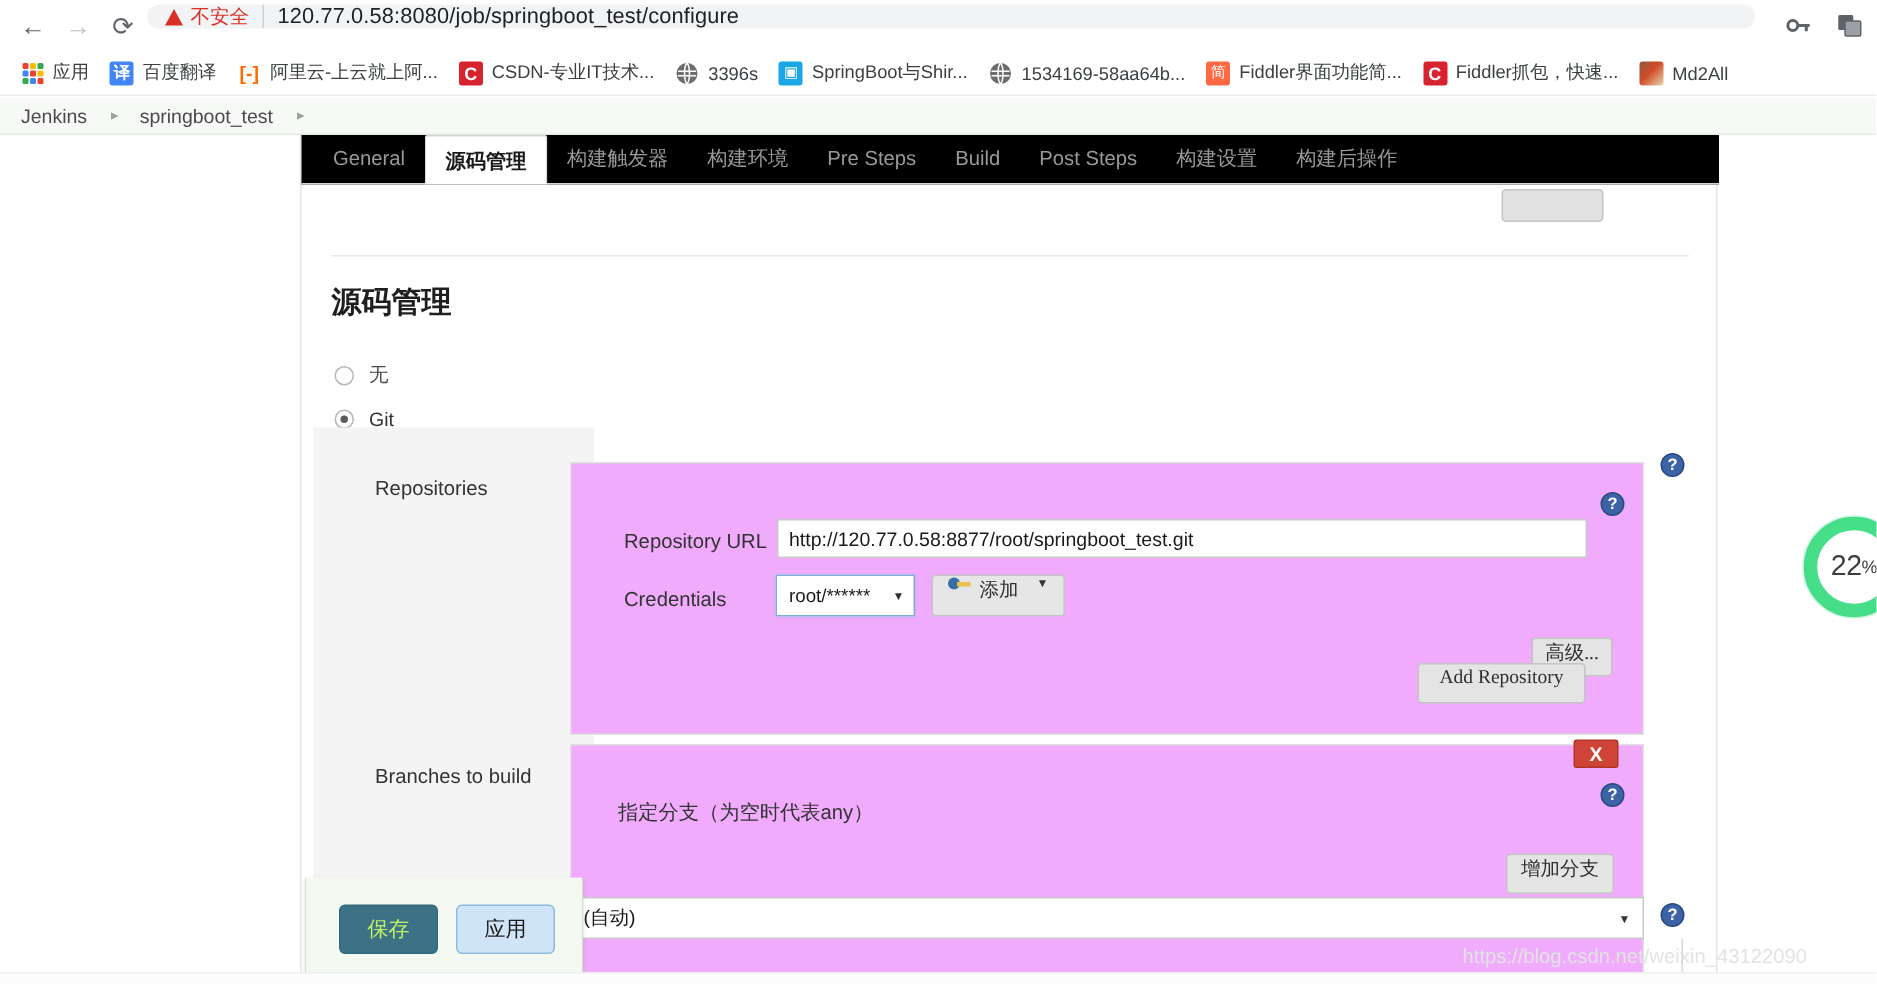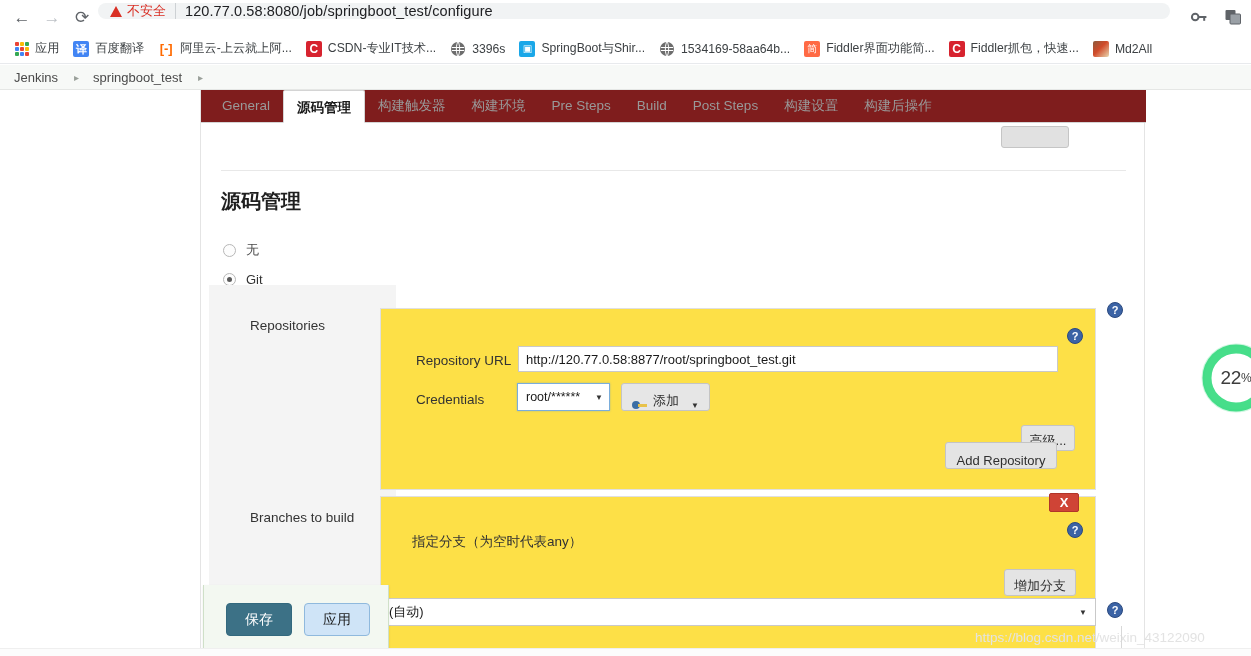--- a/index.html
+++ b/index.html
@@ -72,21 +72,21 @@
   .jk-body { position: absolute; top: 25px; left: 0; width: 1251px; height: 566px; background:#fff; }
 
   .content-panel {
     position: absolute; left: 200px; top: 0px; width: 945px; height: 566px;
     background: #ffffff; border-left: 1px solid #e4e4e4; border-right: 1px solid #e4e4e4;
   }
 
   
   .tabbar {
     position: absolute; left: 0; top: 0; width: 945px; height: 33px;
-    background: #7f1d1d; border-bottom: 1px solid #d4d4d4; display: flex; align-items: flex-end; padding-left: 8px;
+    background: #000000; border-bottom: 1px solid #d4d4d4; display: flex; align-items: flex-end; padding-left: 8px;
   }
   .tab {
     height: 33px; line-height: 33px; padding: 0 13px; font-size: 13.5px; color: #999999;
     cursor: default; white-space: nowrap;
   }
   .tab.active {
     background: #ffffff; color: #1a1a1a; font-weight: bold;
     border: 1px solid #d4d4d4; border-bottom: 1px solid #ffffff;
     margin-bottom: -1px; border-radius: 2px 2px 0 0;
   }
@@ -113,39 +113,39 @@
     background: #5a5a5a;
   }
   .radio-lbl { font-size: 13px; color: #333; }
   .radio-lbl.muted { color: #4a4a4a; }
 
   
   .gutter { position: absolute; left: 8px; top: 195px; width: 187px; height: 371px; background: #f4f4f4; }
   .row-label { position: absolute; left: 34px; font-size: 13.5px; color: #333; margin-left: 15px; }
 
   .nested-box {
-    position: absolute; background: #fde047; border: 1px solid #e0e0e0;
+    position: absolute; background: #f0abfc; border: 1px solid #e0e0e0;
   }
   .field-label { position: absolute; font-size: 13.5px; color: #333; white-space: nowrap; }
   .text-input {
     position: absolute; background: #ffffff; border: 1px solid #c9c9c9;
     font-size: 13px; color: #1a1a1a; padding: 0 7px; line-height: 24px; height: 26px;
     font-family: "Liberation Sans", sans-serif;
   }
   .select-box {
     position: absolute; background: #fff; border: 1px solid #7aaddb; box-shadow: 0 0 2px rgba(90,150,210,.45);
     height: 28px; display: flex; align-items: center; justify-content: space-between; padding: 0 6px 0 8px;
     font-size: 12.5px; color: #1a1a1a;
   }
   .caret { font-size: 8px; color: #333; margin-left: 6px; }
   .btn {
     position: absolute; background: #e4e4e4; border: 1px solid #c4c4c4; border-radius: 3px;
-    font-size: 13px; color: #2f2f2f; display: flex; align-items: flex-end; justify-content: center;
+    font-size: 13px; color: #2f2f2f; display: flex; align-items: flex-start; justify-content: center;
     height: 26px; padding: 0 10px; white-space: nowrap;
-    font-family: Liberation Sans, sans-serif;
+    font-family: Liberation Serif, serif;
   }
   .btn.add-cred { gap: 6px; background: #e6e6e6; }
   .key-ico {
     width: 15px; height: 10px; position: relative; flex: none; display: inline-block;
   }
   .key-ico::before {
     content: ""; position: absolute; left: 0; top: 1px; width: 8px; height: 8px; border-radius: 50%;
     background: #3b6ea5;
   }
   .key-ico::after {
@@ -174,21 +174,21 @@
   
   .save-bar {
     position: absolute; left: 203px; top: 585px; width: 186px; height: 71px;
     background: #f3f8f1; border: 1px solid #cfe0c8; border-top: none;
     border-radius: 0 0 6px 6px; box-shadow: 0 1px 3px rgba(0,0,0,.08);
   }
   .sv-btn {
     position: absolute; border-radius: 4px; font-size: 14px; display: flex;
     align-items: center; justify-content: center; font-family: "Liberation Sans", sans-serif;
   }
-  .sv-save { left: 22px; top: 18px; width: 66px; height: 33px; background: #3c7186; color: #ffffff; border: 1px solid #33697e; }
+  .sv-save { left: 22px; top: 18px; width: 66px; height: 33px; background: #3c7186; color: #bef264; border: 1px solid #33697e; }
   .sv-apply { left: 100px; top: 18px; width: 66px; height: 33px; background: #cfe4f7; color: #1a1a1a; border: 1px solid #8fb9dd; }
 
   .new-btn {
     position: absolute; left: 389px; top: 638px; width: 56px; height: 22px;
     background: #e4e4e4; border: 1px solid #c4c4c4; border-radius: 3px;
     font-size: 12.5px; color: #2f2f2f; display: flex; align-items: center; justify-content: center; gap: 5px;
   }
 
   
   .ring-wrap { position: absolute; left: 1199px; top: 341px; width: 78px; height: 74px; }

